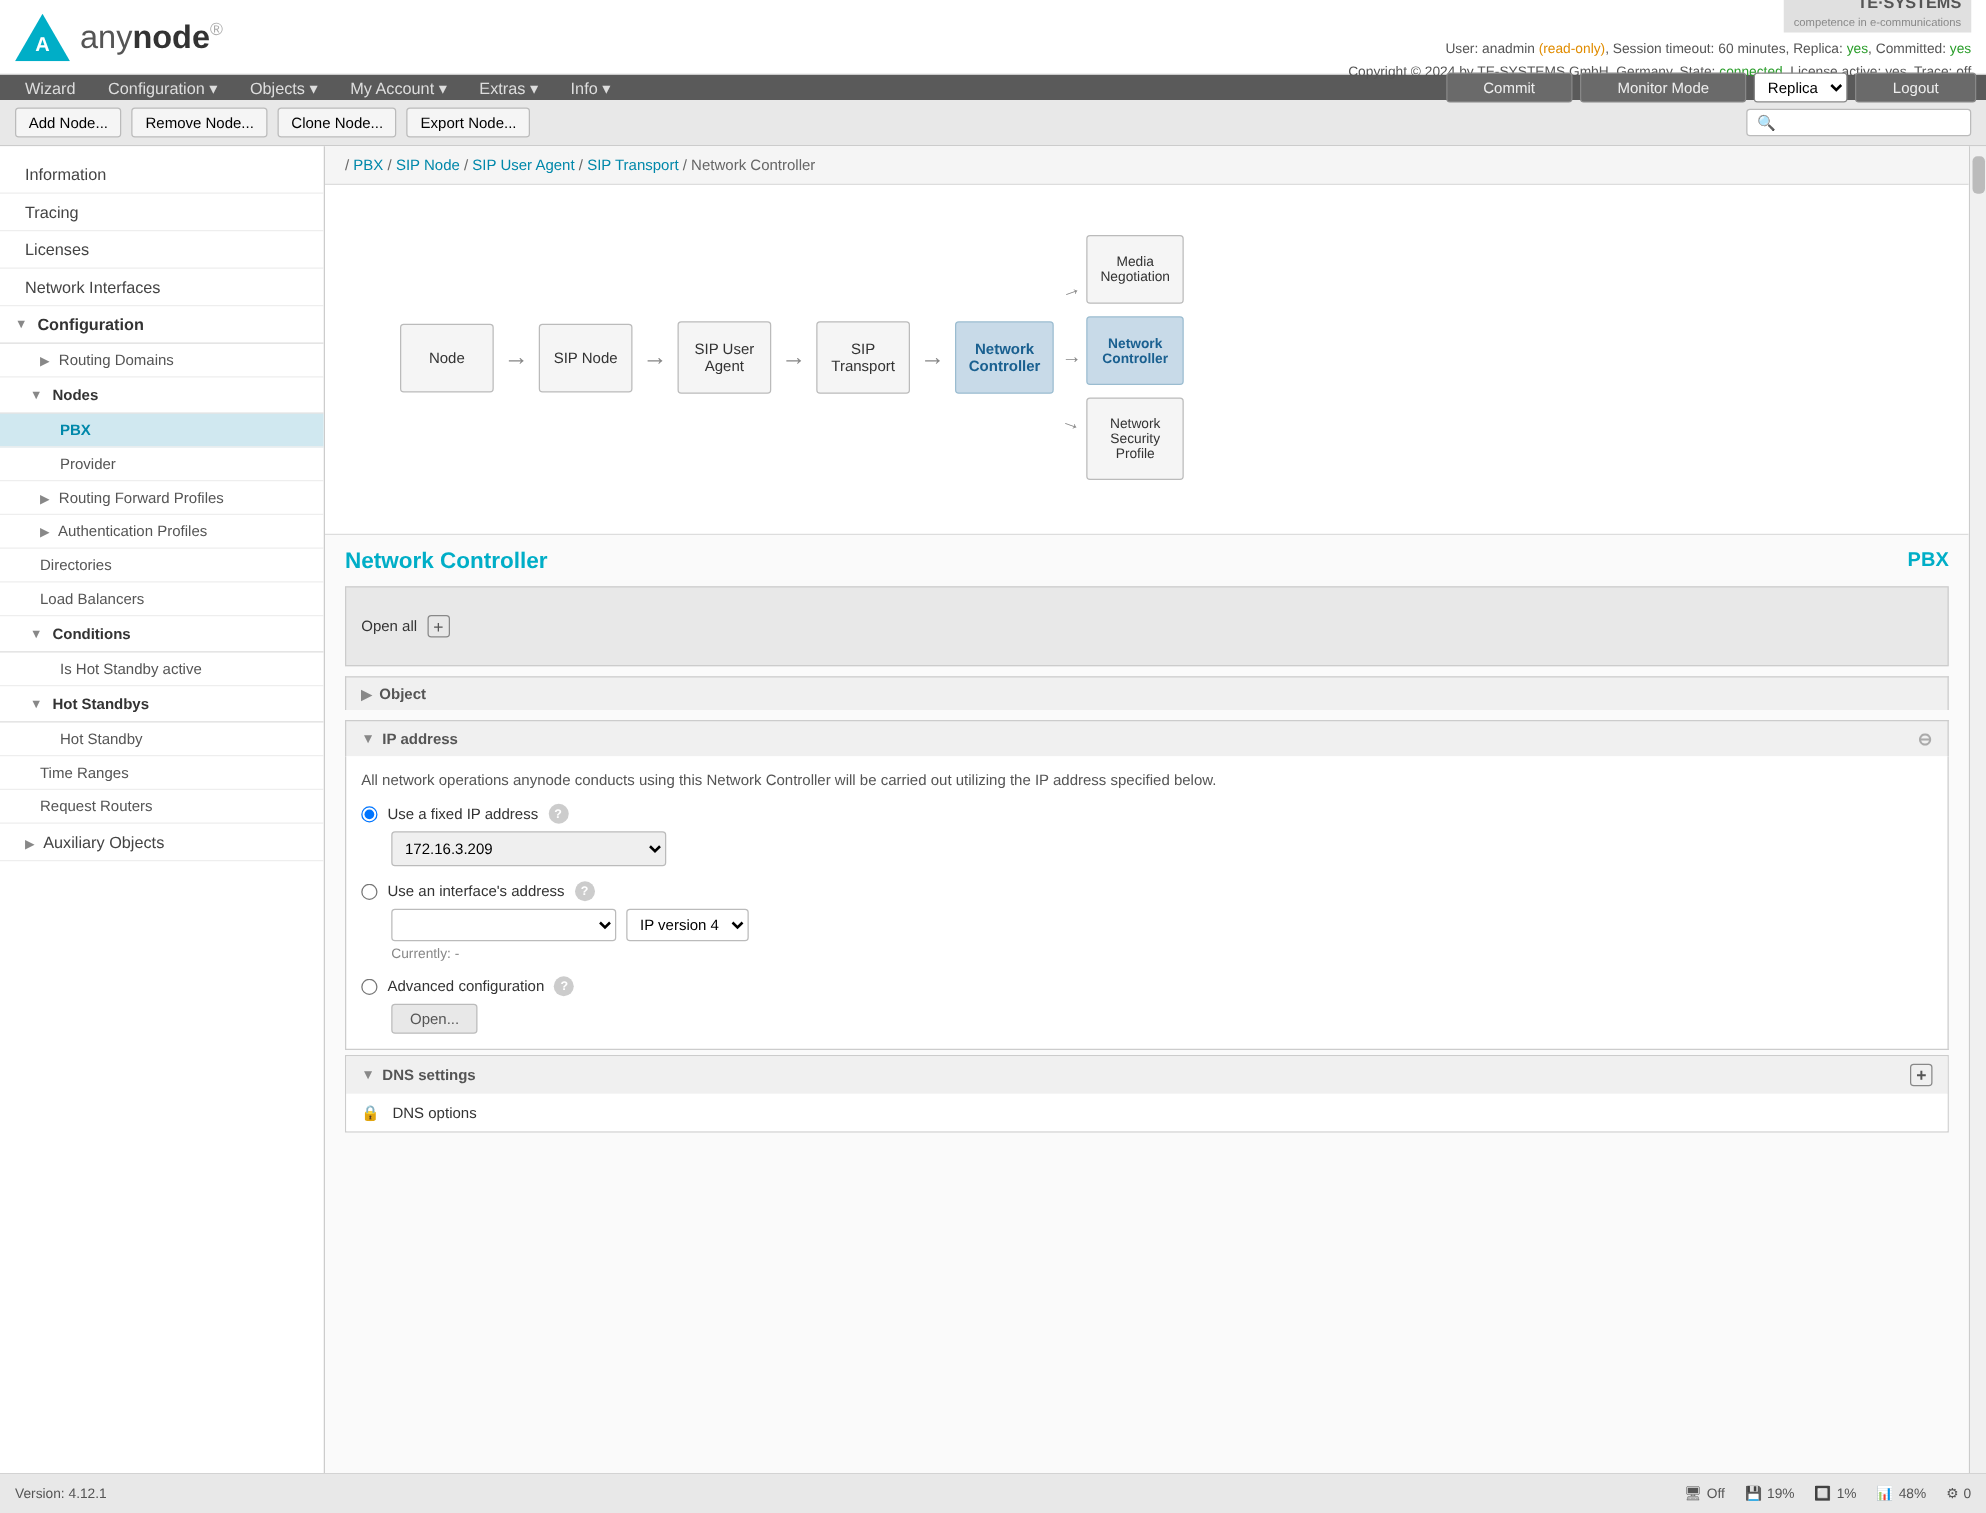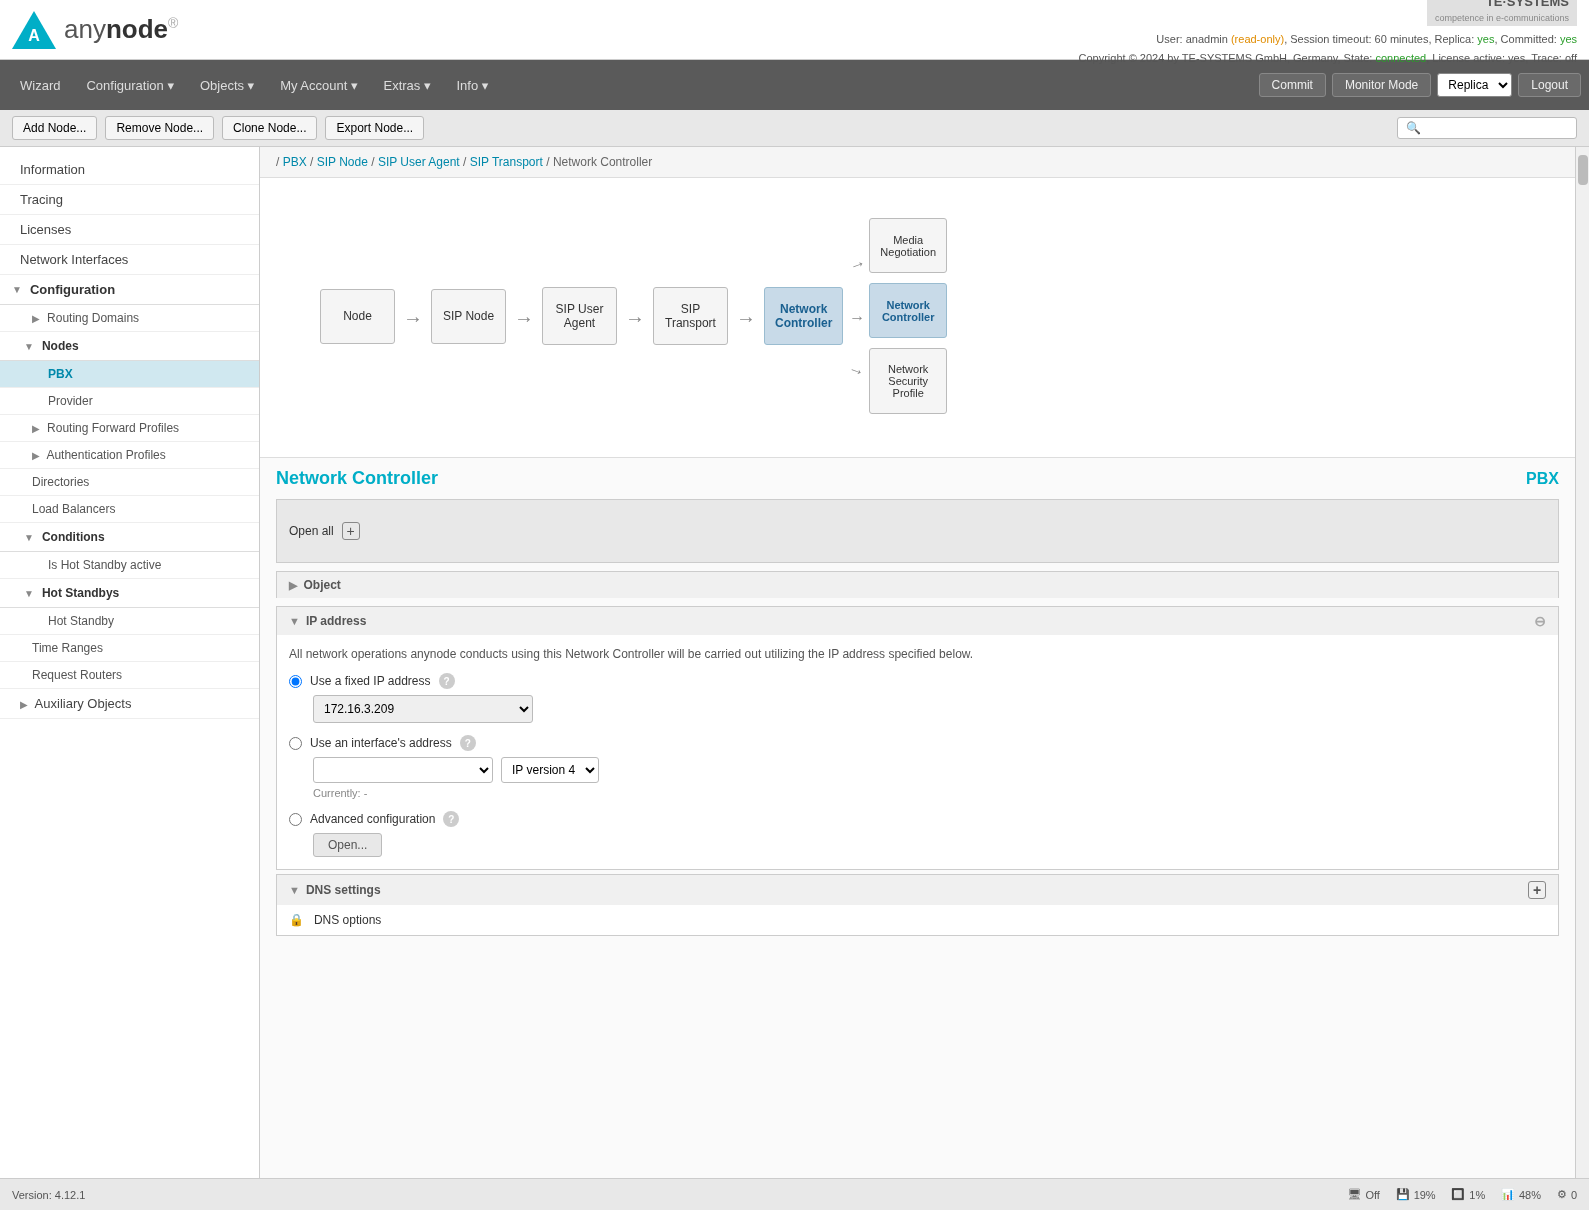--- a/index.html
+++ b/index.html
@@ -17,39 +17,39 @@
     }
     .logo-area { display: flex; align-items: center; gap: 8px; }
 
     
     .nav-bar {
       background: #5a5a5a;
       display: flex;
       align-items: center;
       justify-content: space-between;
       padding: 0 8px;
-      height: 50px;
+      height: 20px;
     }
     .nav-left { display: flex; gap: 2px; }
     .nav-item {
       color: #ddd;
       padding: 6px 12px;
       cursor: pointer;
       font-size: 13px;
       display: flex;
       align-items: center;
       gap: 4px;
       border-radius: 3px;
     }
     .nav-right { display: flex; gap: 6px; align-items: center; }
     .nav-btn {
       background: #6a6a6a;
       color: #eee;
       border: 1px solid #888;
-      padding: 4px 12px;
+      padding: 4px 29px;
       cursor: pointer;
       font-size: 12px;
       border-radius: 3px;
     }
     .replica-select {
       padding: 3px 6px;
       font-size: 12px;
       border: 1px solid #888;
       background: #fff;
       border-radius: 3px;

